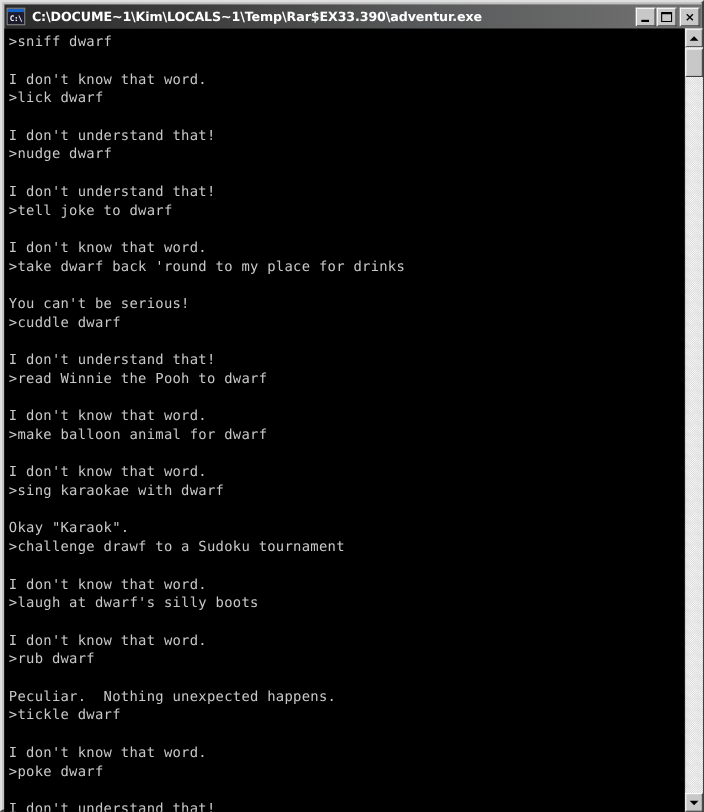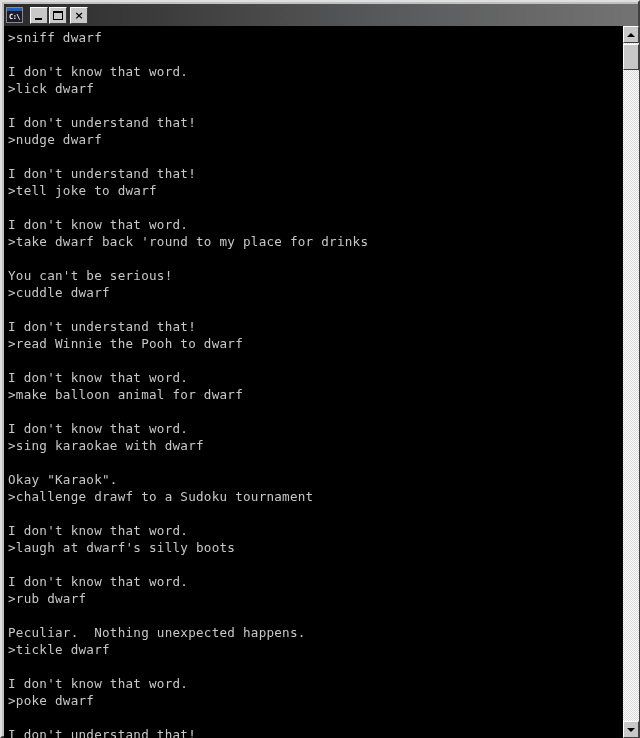--- a/index.html
+++ b/index.html
@@ -234,20 +234,21 @@
 </head>
 <body>
 
 <div id="window">
 
   <div id="titlebar">
     <div id="sysicon">
       <div class="capbar"></div>
       <div class="capglyph">C:\</div>
     </div>
+    <div id="title-text">C:\DOCUME~1\Kim\LOCALS~1\Temp\Rar$EX33.390\adventur.exe</div>
     <div class="winbtn">
       <div class="min-bar"></div>
     </div>
     <div class="winbtn">
       <div class="max-box"></div>
     </div>
     <div class="winbtn gap">
       <div class="glyph">×</div>
     </div>
   </div>

